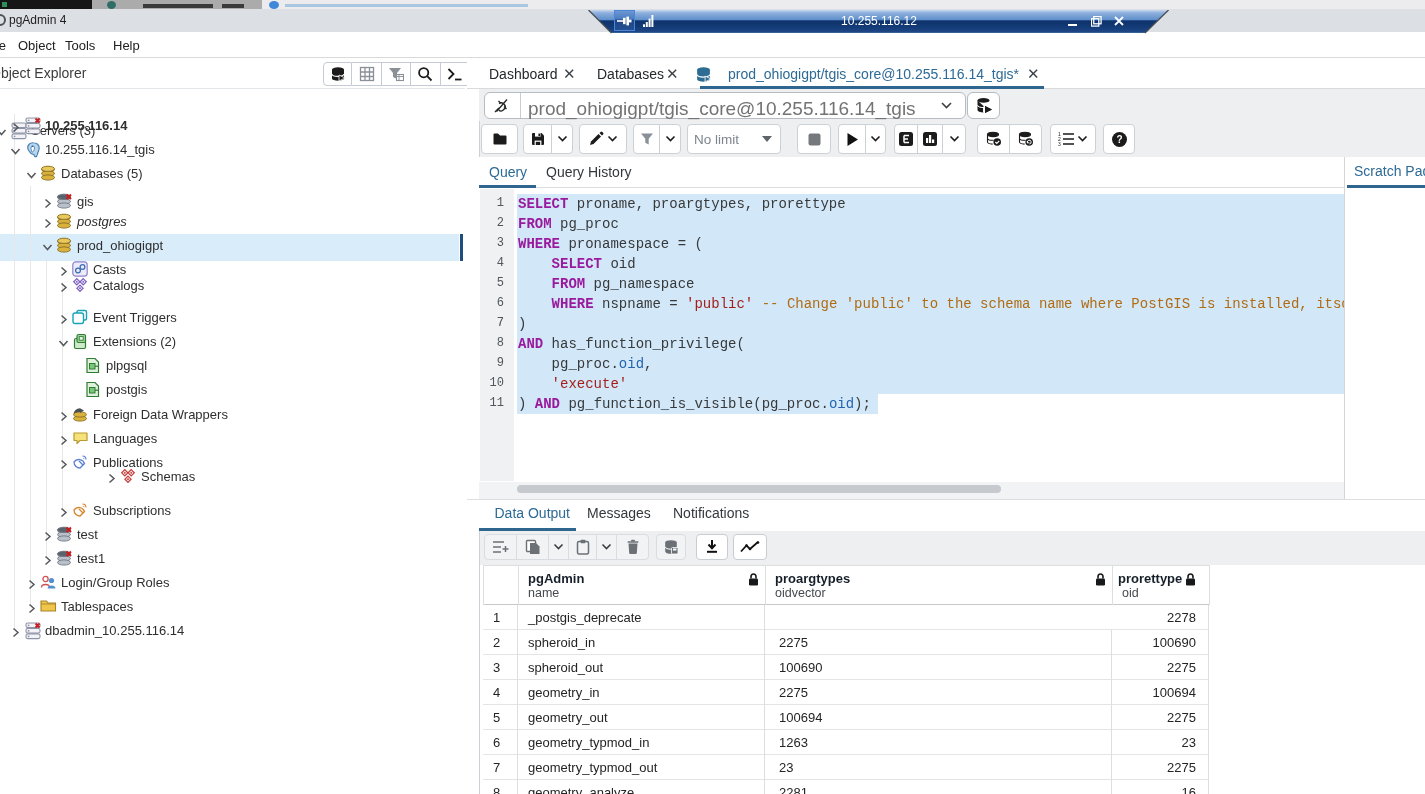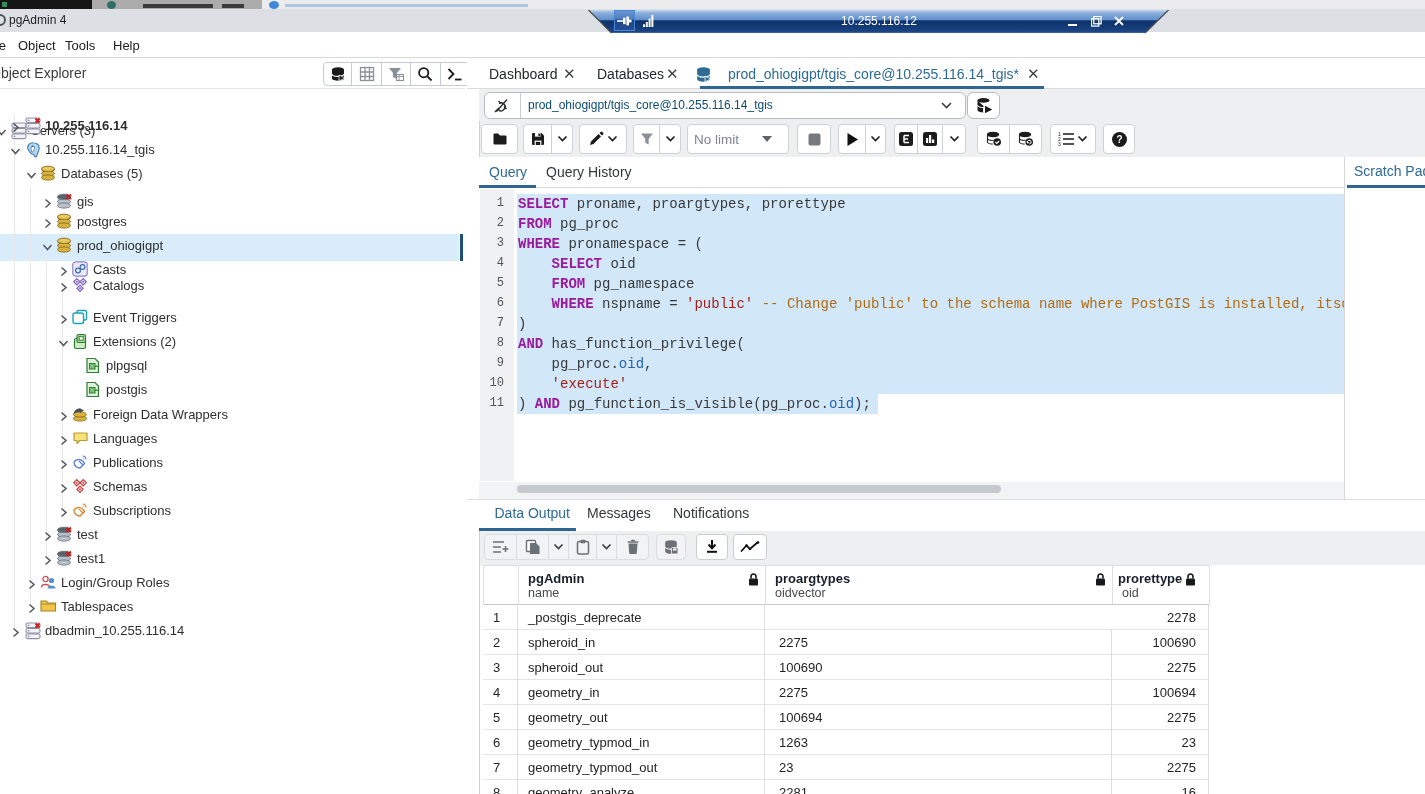--- a/index.html
+++ b/index.html
@@ -265,21 +265,21 @@
     <div class="trow" style="top:120px;">
         <span class="chev" style="left:42px;top:7px;"><svg width="11" height="11" viewBox="0 0 11 11">
             <path d="M3.5 1.5 L8 5.5 L3.5 9.5" fill="none" stroke="#54585c" stroke-width="1.5"></path>
           </svg></span>
         <span class="ticon" style="left:56px;top:3px;"><svg width="16" height="17" viewBox="0 0 16 17">
             <ellipse cx="8" cy="4.5" rx="6.5" ry="2.6" fill="#d9b23c" stroke="#8a6d1f" stroke-width="0.9"></ellipse>
             <ellipse cx="8" cy="8.5" rx="6.5" ry="2.6" fill="#d9b23c" stroke="#8a6d1f" stroke-width="0.9"></ellipse>
             <ellipse cx="8" cy="12.5" rx="6.5" ry="2.6" fill="#d9b23c" stroke="#8a6d1f" stroke-width="0.9"></ellipse>
             <ellipse cx="8" cy="3.8" rx="6.5" ry="2.6" fill="#e8c95e" stroke="#8a6d1f" stroke-width="0.9"></ellipse>
           </svg></span>
-        <span class="tlabel" style="left:77px;top:4px;">postgres</span>
+        <span class="tlabel" style="left:77px;top:4px;font-style:italic;">postgres</span>
       </div>
     <div class="trow" style="top:168px;">
         <span class="chev" style="left:58px;top:7px;"><svg width="11" height="11" viewBox="0 0 11 11">
             <path d="M3.5 1.5 L8 5.5 L3.5 9.5" fill="none" stroke="#54585c" stroke-width="1.5"></path>
           </svg></span>
         <span class="ticon" style="left:72px;top:3px;"><svg width="16" height="16" viewBox="0 0 16 16">
             <rect x="0.8" y="0.8" width="14.4" height="14.4" rx="3" fill="#edeafb" stroke="#8f83c9" stroke-width="1.2"></rect>
             <circle cx="6" cy="9.5" r="2.4" fill="none" stroke="#3b6fb6" stroke-width="1.3"></circle>
             <circle cx="10.5" cy="6" r="2.4" fill="none" stroke="#3b6fb6" stroke-width="1.3"></circle>
           </svg></span>
@@ -370,21 +370,21 @@
         <span class="chev" style="left:58px;top:7px;"><svg width="11" height="11" viewBox="0 0 11 11">
             <path d="M3.5 1.5 L8 5.5 L3.5 9.5" fill="none" stroke="#54585c" stroke-width="1.5"></path>
           </svg></span>
         <span class="ticon" style="left:72px;top:3px;"><svg width="16" height="16" viewBox="0 0 16 16">
             <path d="M2 8 A 6 6 0 0 0 8 14 L 12.5 9.5 A 6 6 0 0 0 2 8 Z" fill="#fff" stroke="#5b7fd4" stroke-width="1.3"></path>
             <path d="M7 7 L11 11" stroke="#5b7fd4" stroke-width="1.2"></path>
             <path d="M10.5 2 A 3.5 3.5 0 0 1 14 5.5 M11.5 4.2 A 1.2 1.2 0 0 1 12.2 4.9" fill="none" stroke="#5b7fd4" stroke-width="1.1"></path>
           </svg></span>
         <span class="tlabel" style="left:93px;top:4px;">Publications</span>
       </div>
-    <div class="trow" style="top:385px;">
+    <div class="trow" style="top:375px;margin-left:48px;">
         <span class="chev" style="left:58px;top:7px;"><svg width="11" height="11" viewBox="0 0 11 11">
             <path d="M3.5 1.5 L8 5.5 L3.5 9.5" fill="none" stroke="#54585c" stroke-width="1.5"></path>
           </svg></span>
         <span class="ticon" style="left:72px;top:3px;"><svg width="16" height="16" viewBox="0 0 16 16">0 0 16 16"&gt;<g stroke="#c43b3b" stroke-width="1.2" fill="#f8e3e3">
               <path d="M4.8 1.6999999999999997 L7.9 4.8 L4.8 7.9 L1.6999999999999997 4.8 Z"></path>
               <path d="M11.2 1.6999999999999997 L14.299999999999999 4.8 L11.2 7.9 L8.1 4.8 Z"></path>
               <path d="M8 8.1 L11.1 11.2 L8 14.299999999999999 L4.9 11.2 Z"></path>
             </g><circle cx="4.8" cy="4.8" r="0.9" fill="#c43b3b"></circle><circle cx="11.2" cy="4.8" r="0.9" fill="#c43b3b"></circle><circle cx="8" cy="11.2" r="0.9" fill="#c43b3b"></circle></svg></span>
         <span class="tlabel" style="left:93px;top:4px;">Schemas</span>
       </div>
@@ -488,21 +488,21 @@
       <svg class="abs" style="left:8px;top:5px;" width="17" height="16" viewBox="0 0 17 16">
         <g stroke="#26282a" stroke-width="1.4" fill="none">
           <path d="M2 14 L6 10"></path>
           <path d="M6.2 5.8 A3.2 3.2 0 0 1 10.4 5.6 L11.5 6.7 A3.2 3.2 0 0 1 11.3 10.9 L9.9 12.3 A3.2 3.2 0 0 1 5.7 12.1"></path>
           <path d="M5.5 3 L7.5 5"></path>
           <path d="M11 8.5 L13.5 11"></path>
           <path d="M14 1.5 L3.5 13.5"></path>
         </g>
       </svg>
     <div class="abs" style="left:35px;top:0;width:1px;height:25px;background:#c8cdd2;"></div>
-    <div class="abs" style="left:43px;top:5px;font-size:12px;color:#0c4a6e;">prod_ohiogigpt/tgis_core@10.255.116.14_tgis</div>
+    <div class="abs" style="left:43px;top:5px;font-size:19px;color:#737373;">prod_ohiogigpt/tgis_core@10.255.116.14_tgis</div>
     <svg class="abs" style="left:456px;top:9px;" width="11" height="7" viewBox="0 0 11 7">
       <path d="M1 1 L5.5 5.5 L10 1" stroke="#3c4043" stroke-width="1.6" fill="none"></path>
     </svg>
   </div>
   <div class="abs" id="dbrunbtn">
       <svg class="abs" style="left:8px;top:4px;" width="17" height="17" viewBox="0 0 17 17">
         <ellipse cx="7.5" cy="3.4" rx="6" ry="2.4" fill="#1b1b1b"></ellipse>
         <path d="M1.5 3.4 V13 A6 2.4 0 0 0 7.5 15.4 L7.5 9 Z" fill="#1b1b1b"></path>
         <path d="M1.5 8.2 A6 2.4 0 0 0 7.4 10.6 M7.6 15.4 L7.6 10" stroke="#fff" stroke-width="1" fill="none"></path>
         <path d="M13.5 3.4 V7 M9 9 L16 12.5 L9 16 Z" fill="#1b1b1b"></path>
@@ -543,21 +543,21 @@
     <div class="tbtn" style="left:153px;width:27px;border-radius:4px 0 0 4px;">
         <svg width="16" height="16" viewBox="0 0 16 16">
           <path d="M2 2.5 H14 L9.7 7.8 V13.5 L6.3 11.8 V7.8 Z" fill="#8a9097"></path>
         </svg>
       </div>
     <div class="tbtn" style="left:179px;width:22px;border-radius:0 4px 4px 0;">
         <svg width="11" height="8" viewBox="0 0 11 8">
           <path d="M1.5 1.5 L5.5 5.5 L9.5 1.5" fill="none" stroke="#1b1b1b" stroke-width="1.6"></path>
         </svg>
       </div>
-    <div class="tbtn" style="left:207px;width:102px;border-radius:4px;justify-content:flex-start;">
+    <div class="tbtn" style="left:207px;width:94px;border-radius:4px;justify-content:flex-start;">
         <span style="margin-left:6px;font-size:13.5px;color:#7d858d;">No limit</span>
         <svg style="margin-left:23px" width="10" height="6" viewBox="0 0 10 6">
           <path d="M0 0 H10 L5 6 Z" fill="#5f6469"></path>
         </svg>
       </div>
     <div class="tbtn" style="left:317px;width:34px;border-radius:4px;">
         <svg width="13" height="13" viewBox="0 0 13 13">
           <rect x="0.5" y="0.5" width="12" height="12" rx="2" fill="#75797d"></rect>
         </svg>
       </div>

